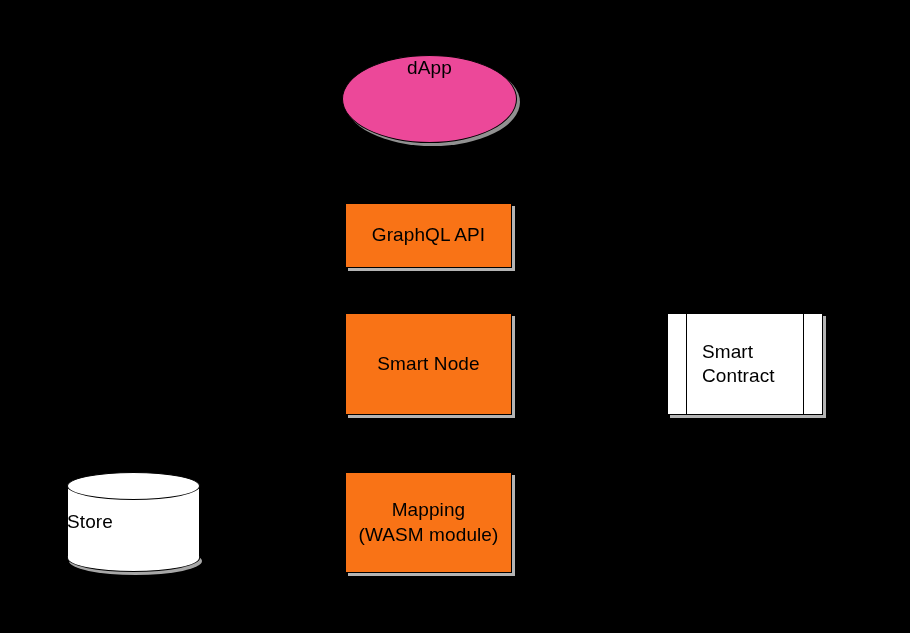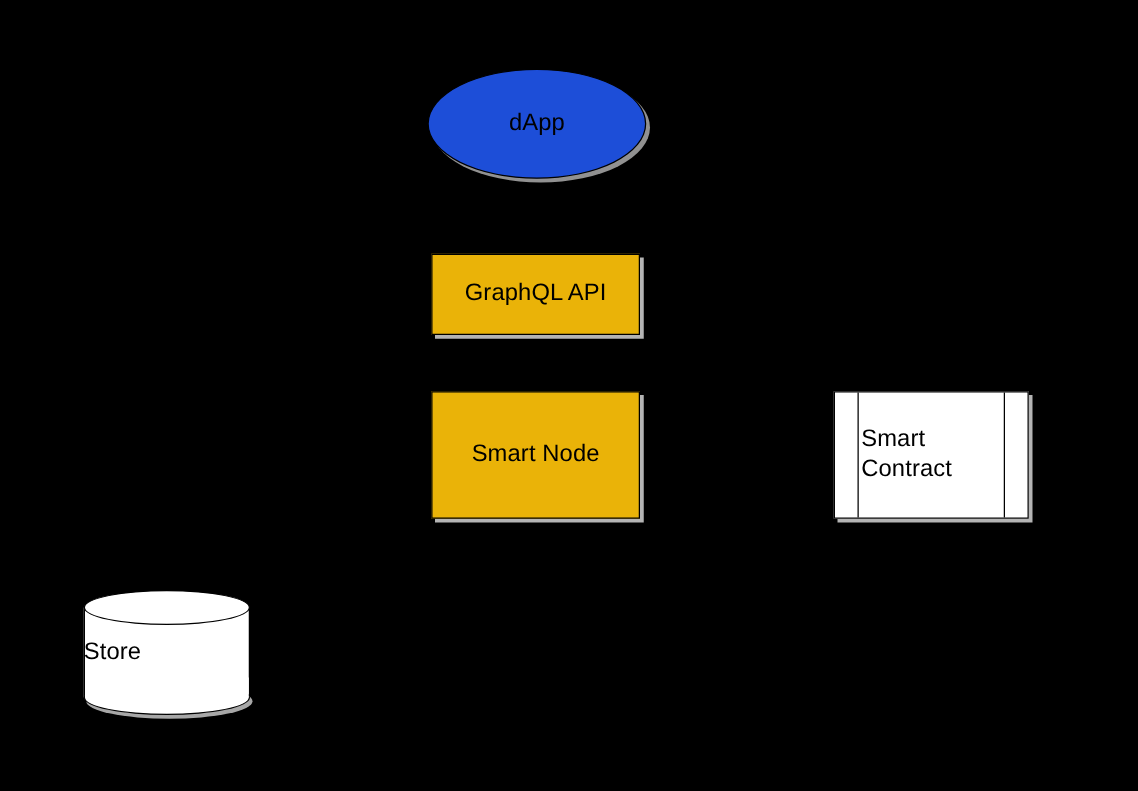--- a/index.html
+++ b/index.html
@@ -17,58 +17,58 @@
     height: 633px;
     background: #000000;
     overflow: hidden;
   }
   .node {
     position: absolute;
     box-sizing: border-box;
   }
   
   .rect {
-    background: #eab308;
+    background: #f97316;
     border: 1px solid #000000;
     box-shadow: 3px 3px 0 0 rgba(190,190,190,0.95);
     display: flex;
     align-items: center;
     justify-content: center;
   }
   .label {
     color: #000000;
     font-size: 19px;
     line-height: 1.28;
     text-align: center;
     white-space: pre-line;
     letter-spacing: 0.1px;
     user-select: none;
   }
   
   .ellipse {
-    background: #1d4ed8;
+    background: #ec4899;
     border: 1px solid #000000;
     border-radius: 50%;
     box-shadow: 3px 3px 0 0 rgba(170,170,170,0.85);
     display: flex;
+    align-items: flex-start;
+    justify-content: center;
+  }
+  
+  .module {
+    background: #ffffff;
+    border: 1px solid #000000;
+    box-shadow: 3px 3px 0 0 rgba(190,190,190,0.95);
+  }
+  .module .mod-inner {
+    position: absolute;
+    inset: 0;
+    display: flex;
     align-items: center;
-    justify-content: center;
-  }
-  
-  .module {
-    background: #ffffff;
-    border: 1px solid #000000;
-    box-shadow: 3px 3px 0 0 rgba(190,190,190,0.95);
-  }
-  .module .mod-inner {
-    position: absolute;
-    inset: 0;
-    display: flex;
-    align-items: center;
-    padding-left: 21px;
+    padding-left: 34px;
     box-sizing: border-box;
   }
   .module .mod-bar-left,
   .module .mod-bar-right {
     position: absolute;
     top: 0;
     bottom: 0;
     width: 1px;
     background: #000000;
   }
@@ -175,20 +175,24 @@
 
   <div class="node module" style="left:667px; top:313px; width:156px; height:102px;">
     <div class="mod-bar-left"></div>
     <div class="mod-bar-right"></div>
     <div class="mod-inner">
       <span class="label">Smart
 Contract</span>
     </div>
   </div>
 
+  <div class="node rect" style="left:345px; top:472px; width:167px; height:101px;">
+    <span class="label">Mapping
+(WASM module)</span>
+  </div>
 
   <div class="cylinder" style="left:67px; top:472px; width:133px; height:100px;">
     <div class="cyl-body"></div>
     <div class="cyl-bottom"></div>
     <div class="cyl-bottom-mask"></div>
     <div class="cyl-top"></div>
     <div class="cyl-label">
       <span class="label">Store</span>
     </div>
   </div>

